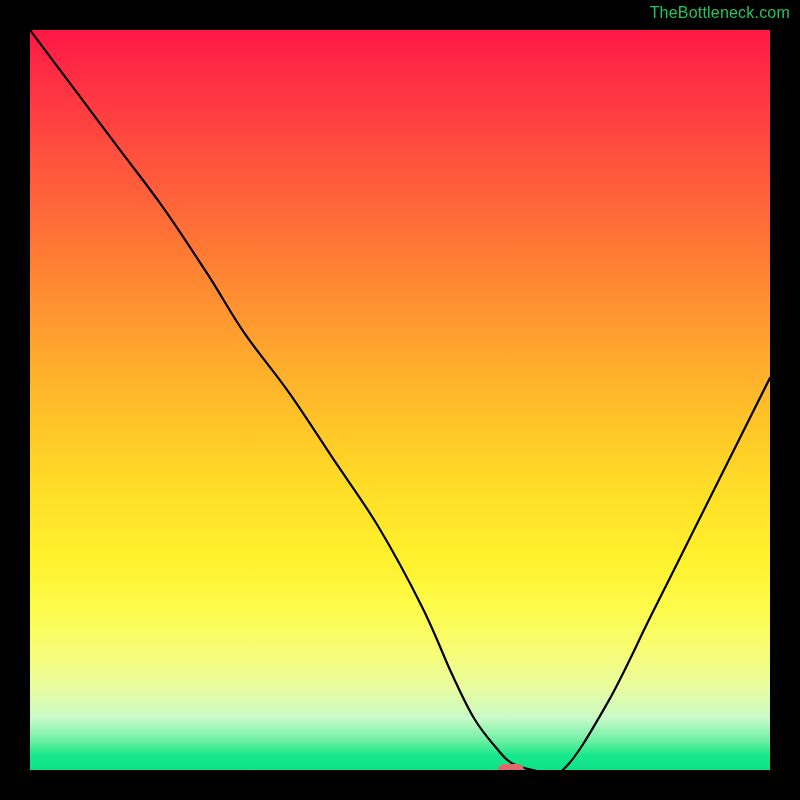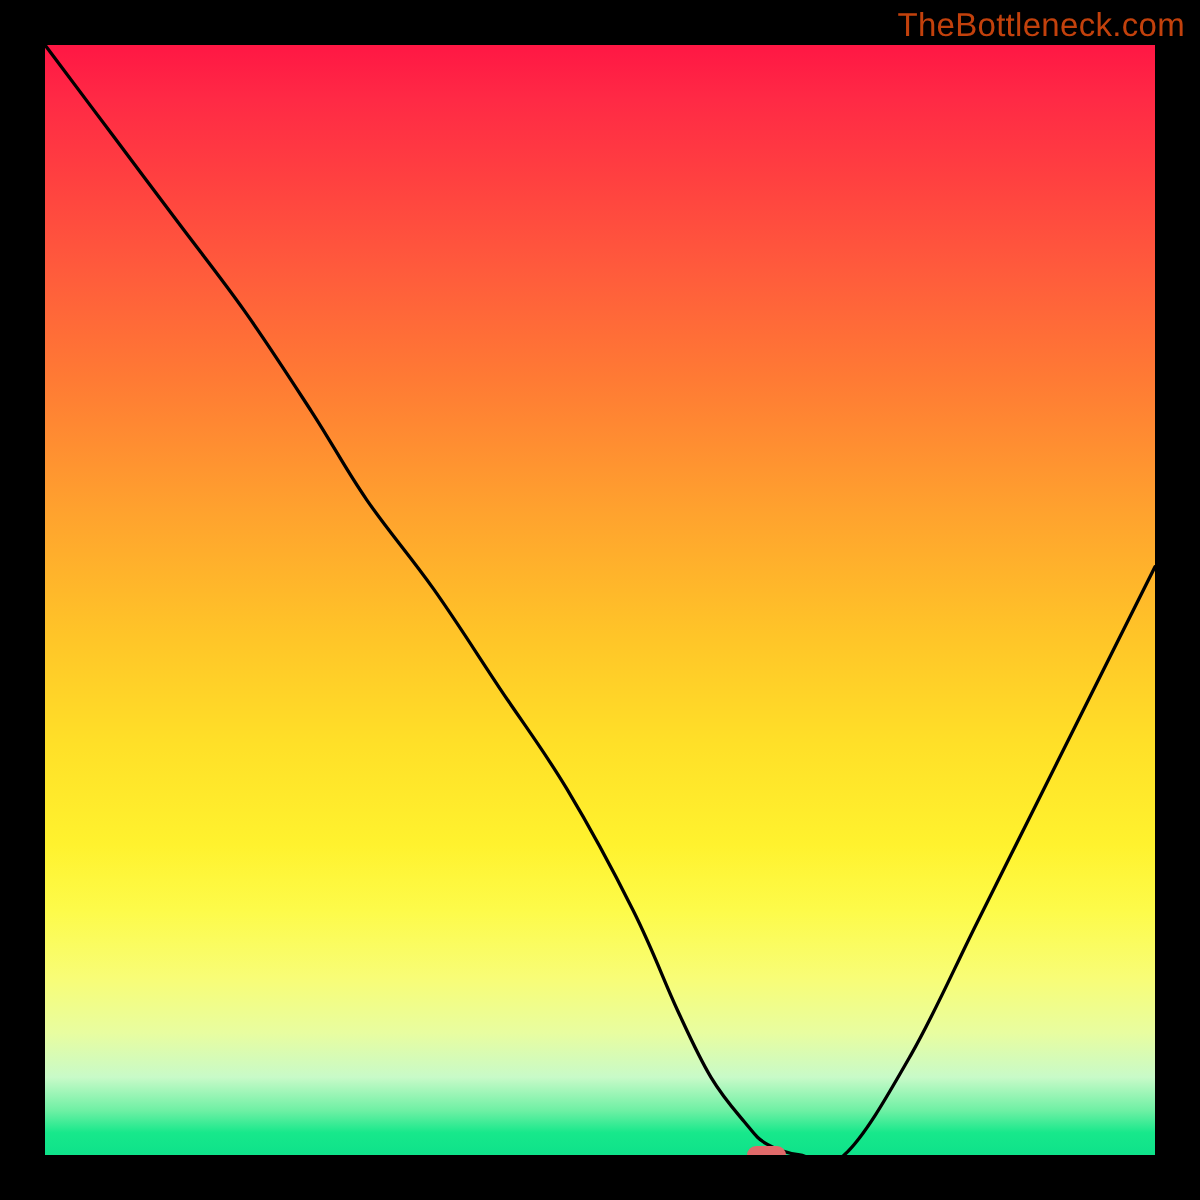--- a/index.html
+++ b/index.html
@@ -14,22 +14,22 @@
   .frame {
     position: relative;
     width: 800px;
     height: 800px;
     background: #000;
   }
   .watermark {
     position: absolute;
     top: 4px;
     right: 10px;
-    color: #c2410c;
-    font-size: 22px;
+    color: #22c55e;
+    font-size: 16px;
     font-weight: 500;
     letter-spacing: 0.2px;
     z-index: 10;
   }
   .plot {
     position: absolute;
     left: 30px;
     top: 30px;
     width: 740px;
     height: 740px;

